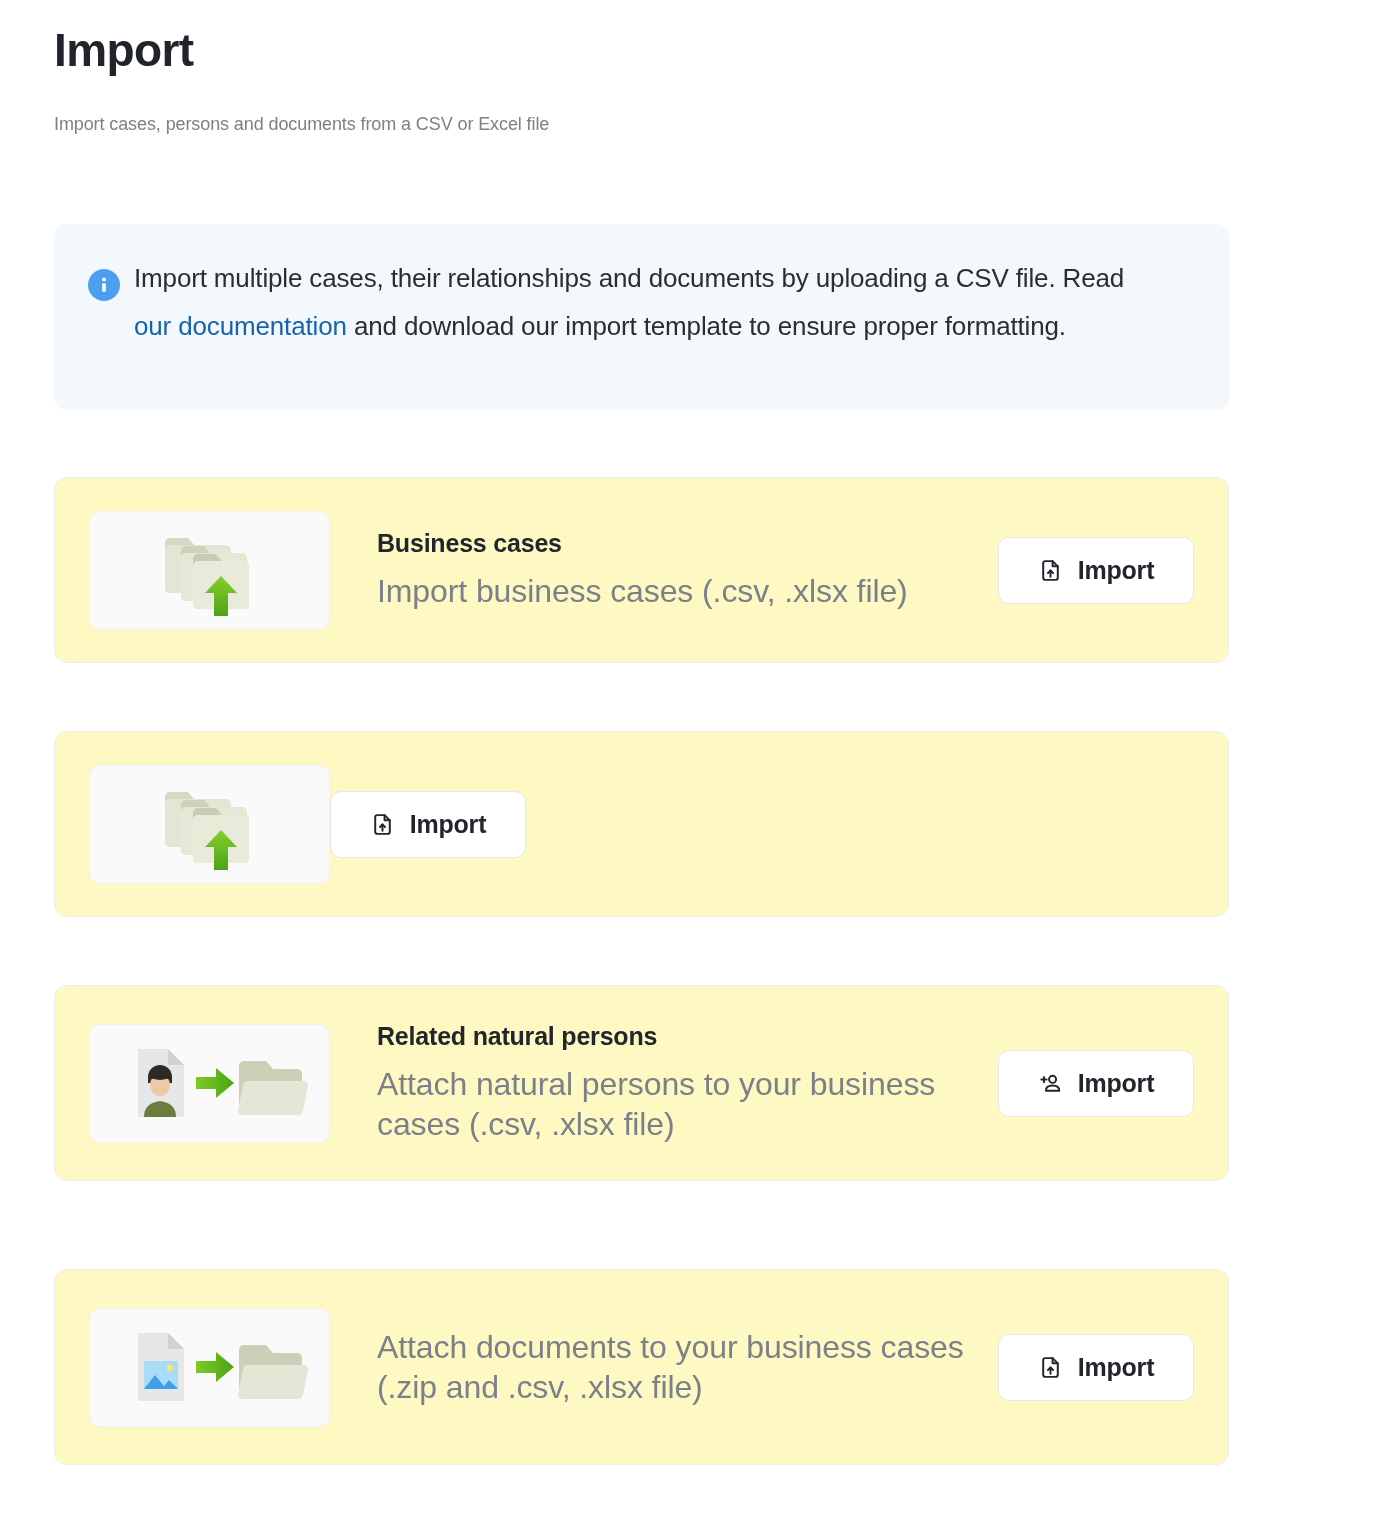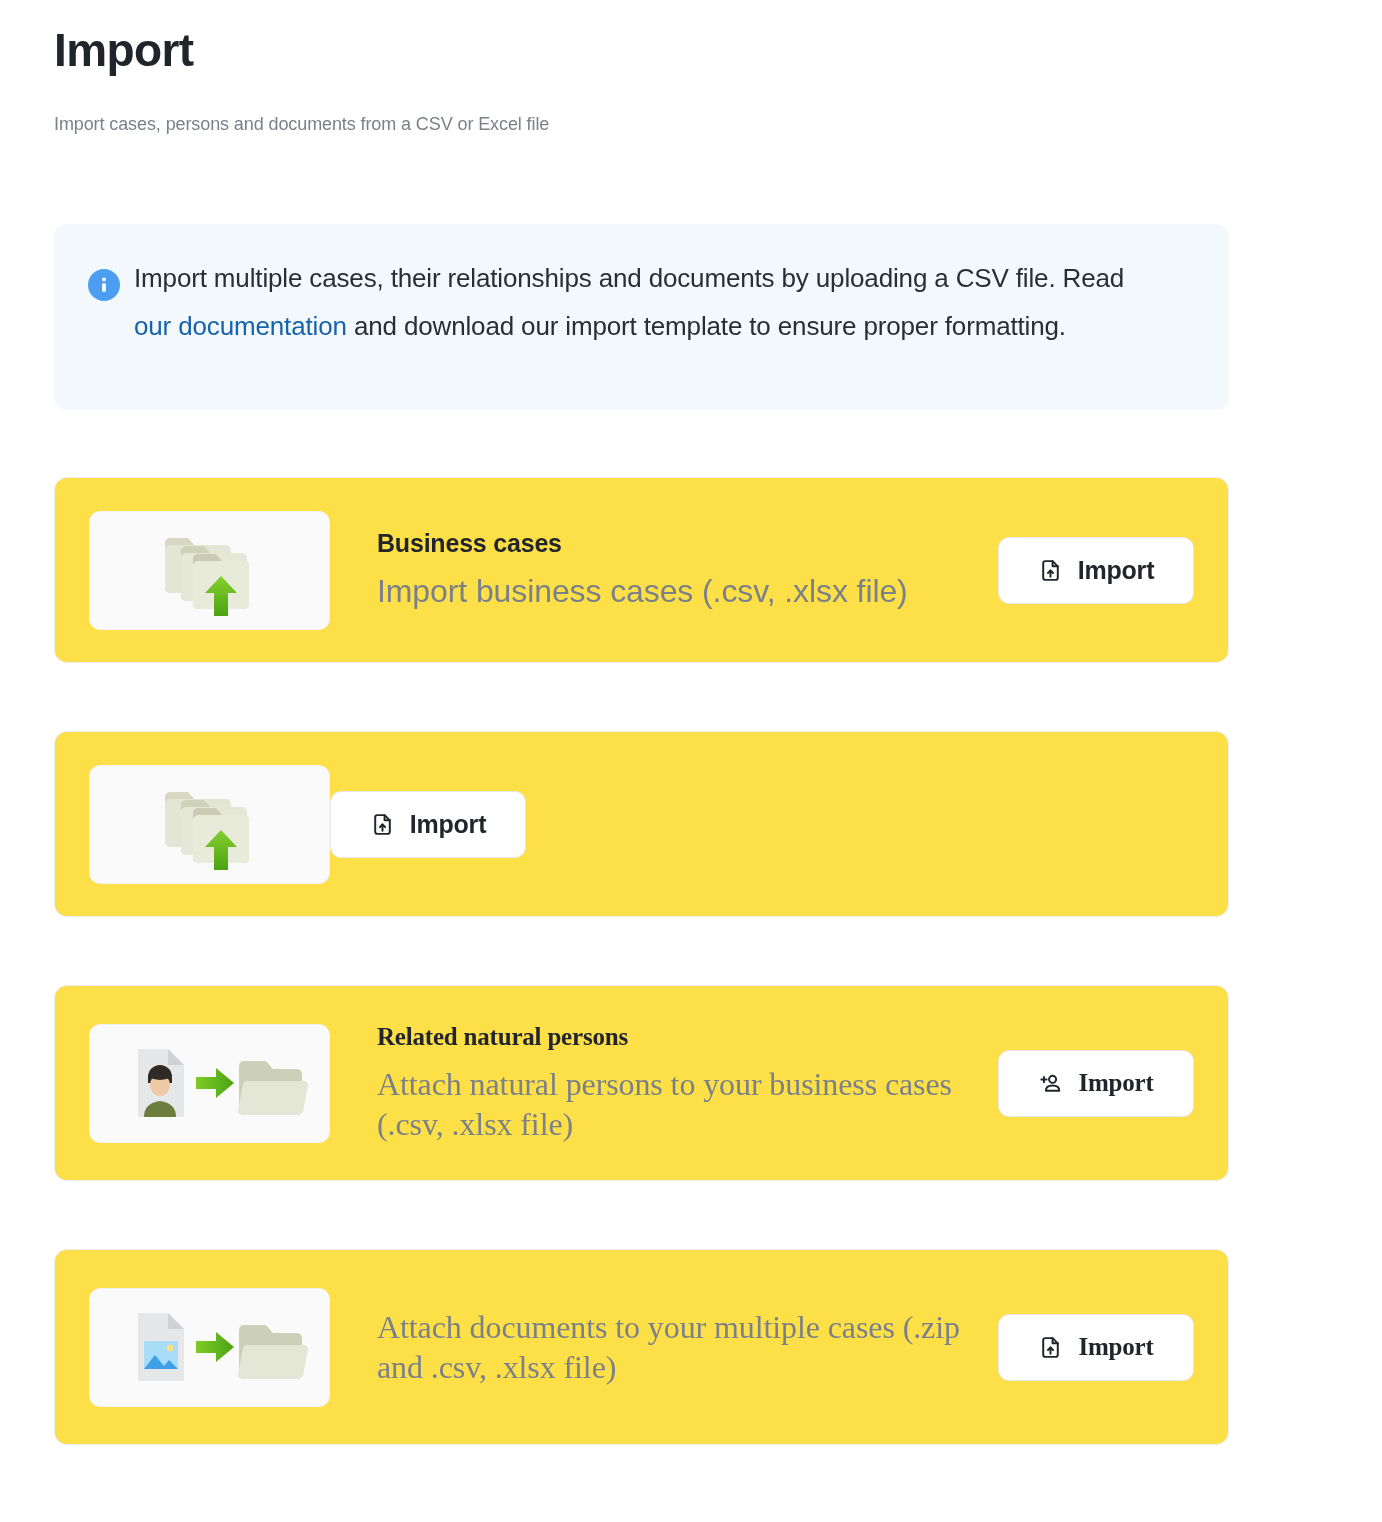--- a/index.html
+++ b/index.html
@@ -91,28 +91,28 @@
     left: 54px;
     top: 477px;
     width: 1175px;
   }
 
   .card {
     position: relative;
     width: 1175px;
     border: 1px solid #eceded;
     border-radius: 13px;
-    background: #fde047;
+    background: #fef9c3;
     display: flex;
     align-items: center;
     padding: 0 34px;
   }
 
   .card.h-short { height: 186px; margin-bottom: 68px; }
-  .card.h-tall  { height: 196px; margin-bottom: 68px; font-family: Liberation Serif, serif; }
+  .card.h-tall  { height: 196px; margin-bottom: 88px; }
 
   .icon-tile {
     flex: 0 0 auto;
     width: 241px;
     height: 119px;
     background: #fafafa;
     border: 1px solid #f2f2f2;
     border-radius: 11px;
     display: flex;
     align-items: center;
@@ -331,21 +331,21 @@
               </linearGradient>
             </defs>
             <path d="M86 44 h20 v-9 l18 15 l-18 15 v-9 h-20 z" fill="url(#ar4)"></path>
 
             <path d="M134 28 h22 l7 8 h24 a5 5 0 0 1 5 5 v36 a5 5 0 0 1 -5 5 h-53 a5 5 0 0 1 -5 -5 v-44 a5 5 0 0 1 5 -5 z" fill="#cdd0b8"></path>
             <path d="M136 48 h58 a4 4 0 0 1 4 4.6 l-5 26 a5 5 0 0 1 -5 3.4 h-56 a4 4 0 0 1 -4 -4.6 l5 -26 a5 5 0 0 1 3 -3.4 z" fill="#e5e7d6"></path>
           </svg>
         </span>
       </div>
       <div class="card-body">
-        <div class="card-desc">Attach documents to your multiple cases (.zip and .csv, .xlsx file)</div>
+        <div class="card-desc">Attach documents to your business cases (.zip and .csv, .xlsx file)</div>
       </div>
       <button class="import-btn">
         <span class="btn-ico">
           <svg width="25" height="25" viewBox="0 0 24 24" fill="none" stroke="#22262c" stroke-width="1.9" stroke-linecap="round" stroke-linejoin="round" aria-hidden="true">
             <path d="M14 3 H7 a2 2 0 0 0 -2 2 v14 a2 2 0 0 0 2 2 h10 a2 2 0 0 0 2 -2 V8 z"></path>
             <path d="M14 3 v5 h5"></path>
             <path d="M12 18 v-6"></path>
             <path d="M9.6 14.4 L12 12 l2.4 2.4"></path>
           </svg>
         </span>

